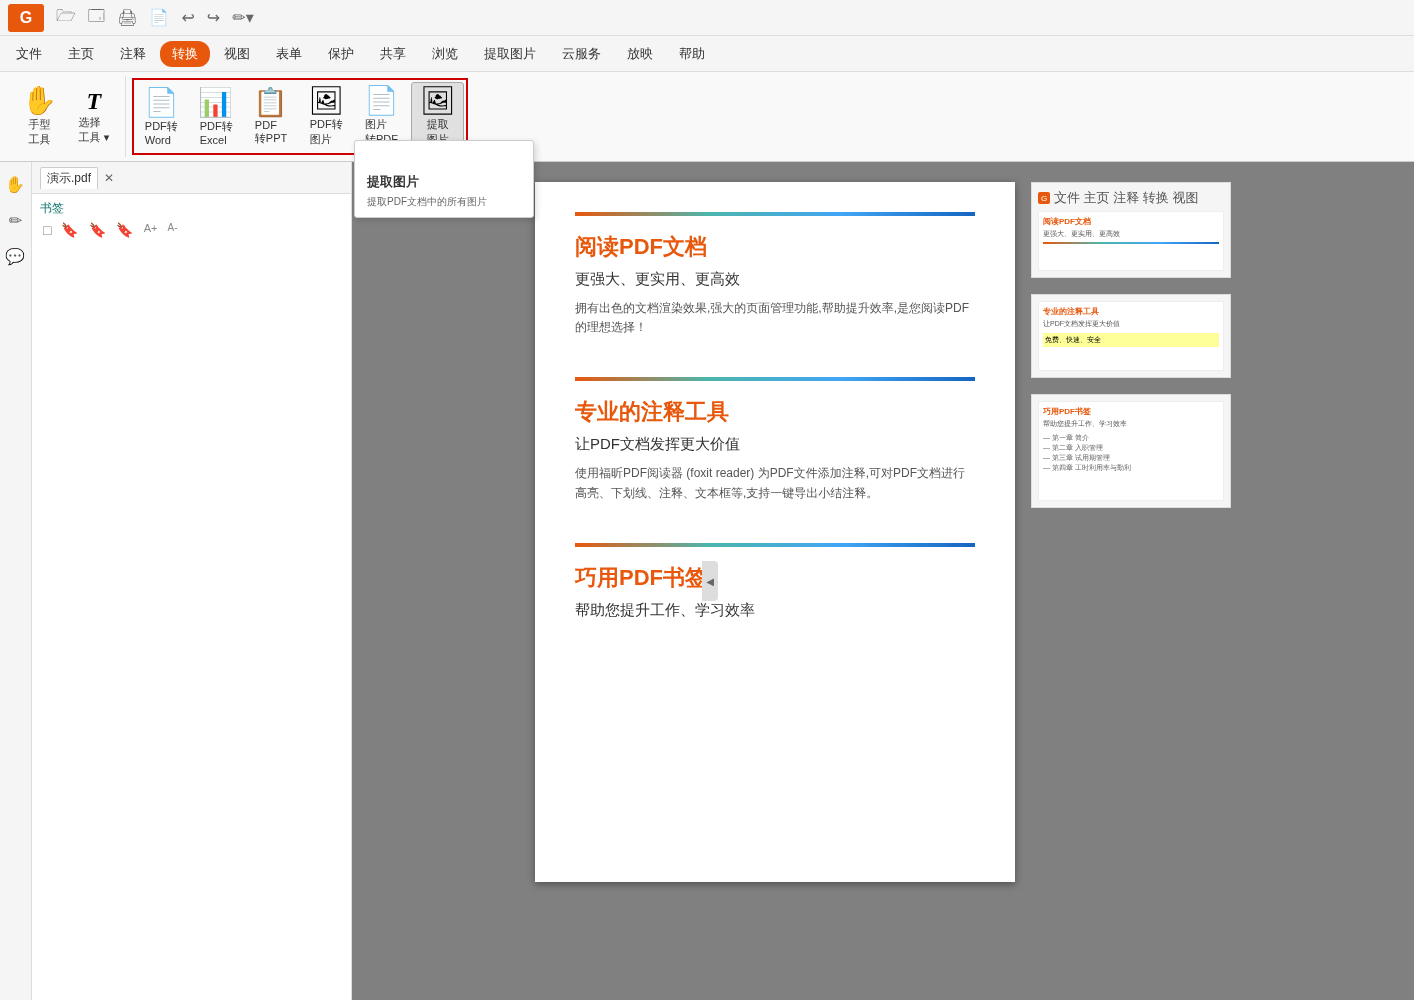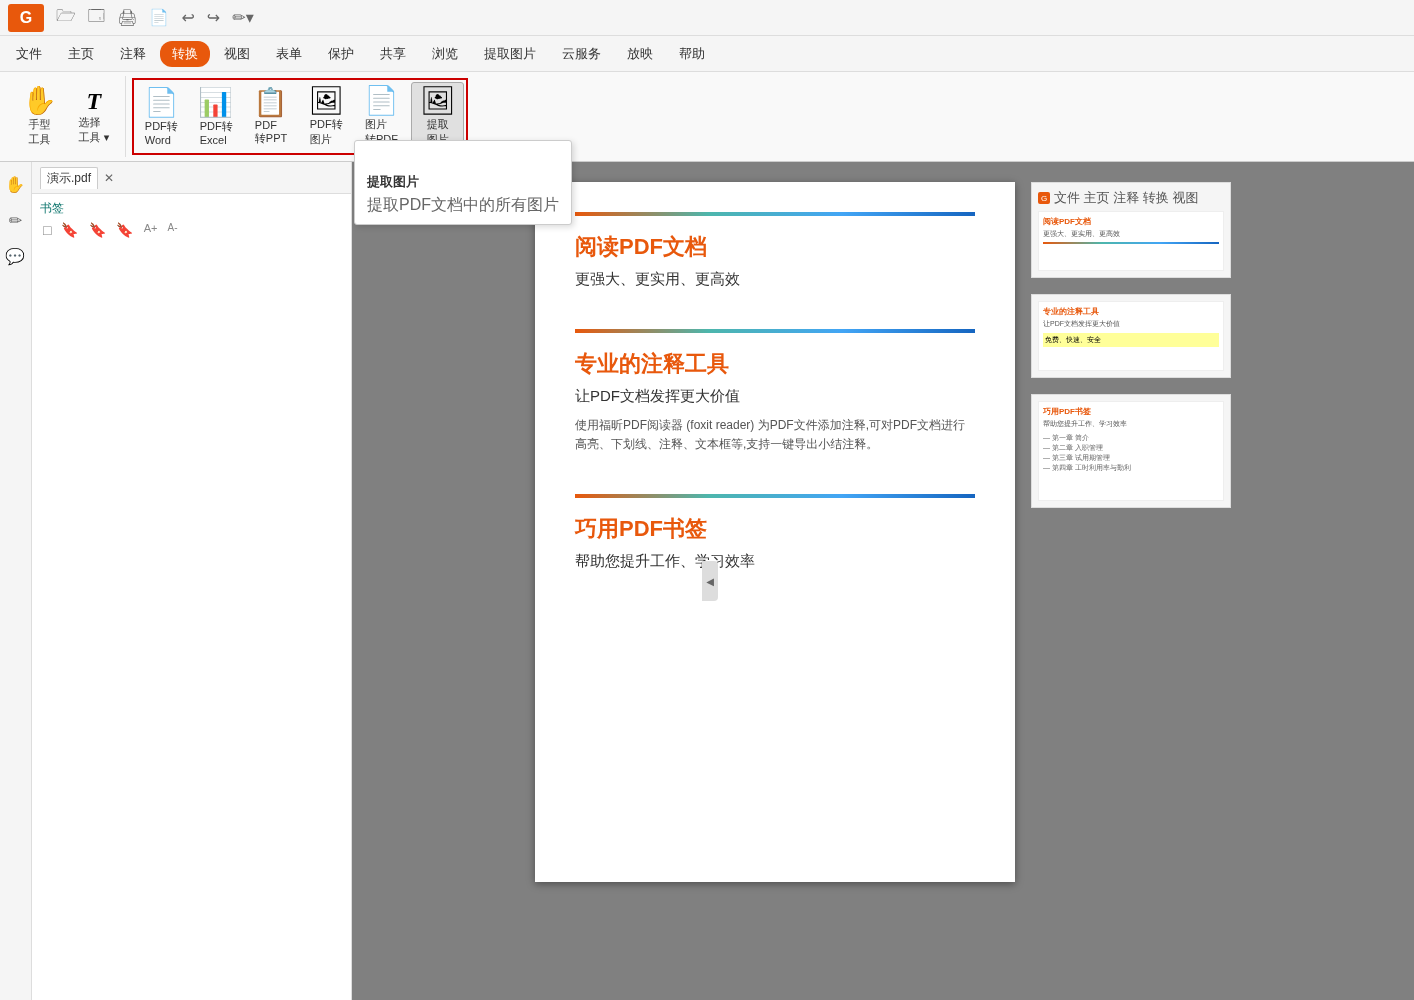--- a/index.html
+++ b/index.html
@@ -110,21 +110,21 @@
       box-shadow: 2px 2px 6px rgba(0,0,0,0.15);
     }
     #tooltip-popup .tooltip-title {
       font-size: 13px;
       font-weight: bold;
       color: #333;
       margin-bottom: 4px;
       margin-top: 24px;
     }
     #tooltip-popup .tooltip-desc {
-      font-size: 16px;
+      font-size: 10px;
       color: #666;
     }
 
     
     #ribbon-convert-section {
       border: 2px solid #cc0000;
       margin: 2px;
       padding: 2px;
       display: flex;
       gap: 4px;
@@ -380,20 +380,21 @@
 
     <div id="collapse-arrow">◀</div>
 
     <div id="pdf-area">
       <div id="pdf-page">
 
         <div class="section-divider"></div>
         <div class="pdf-section">
           <div class="pdf-section-title">阅读PDF文档</div>
           <div class="pdf-section-subtitle">更强大、更实用、更高效</div>
+          <div class="pdf-section-text">拥有出色的文档渲染效果,强大的页面管理功能,帮助提升效率,是您阅读PDF的理想选择！</div>
         </div>
 
         <div class="section-divider"></div>
         <div class="pdf-section">
           <div class="pdf-section-title">专业的注释工具</div>
           <div class="pdf-section-subtitle">让PDF文档发挥更大价值</div>
           <div class="pdf-section-text">使用福昕PDF阅读器 (foxit reader) 为PDF文件添加注释,可对PDF文档进行高亮、下划线、注释、文本框等,支持一键导出小结注释。</div>
         </div>
 
         <div class="section-divider"></div>

